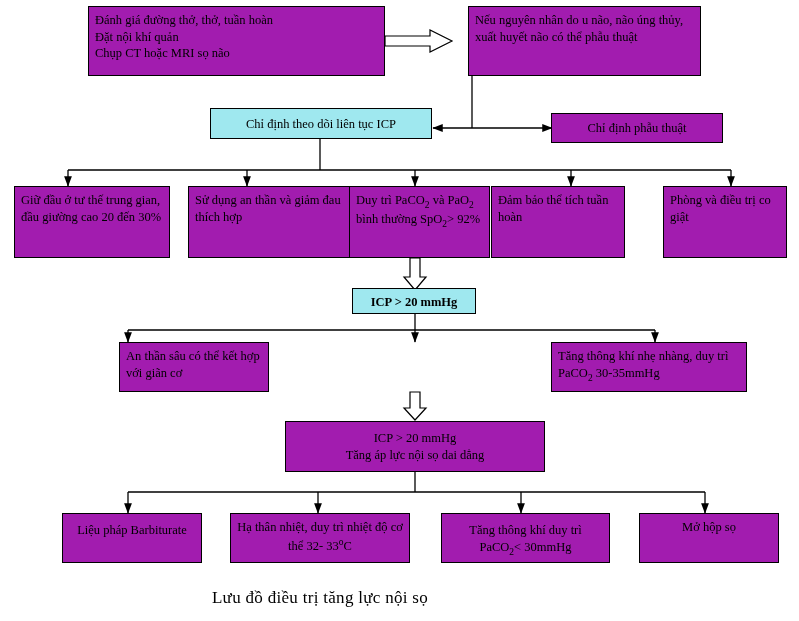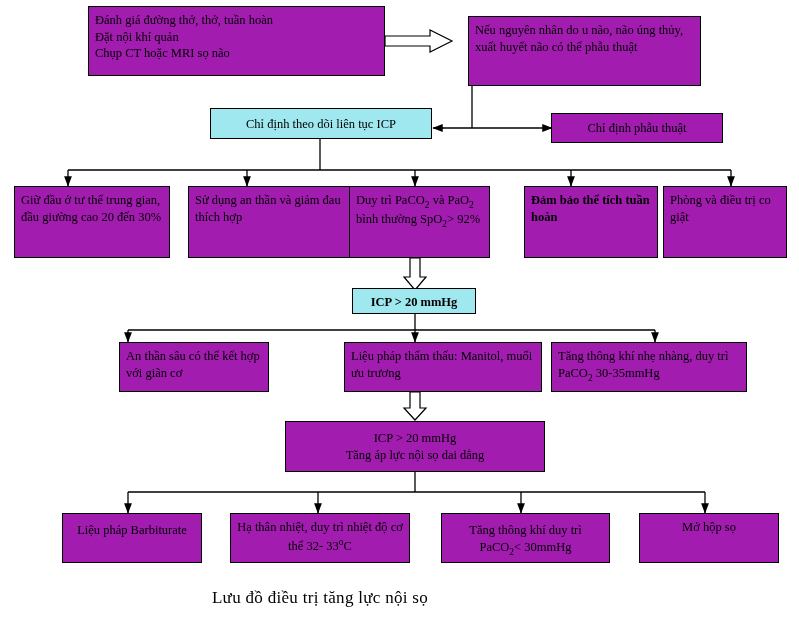--- a/index.html
+++ b/index.html
@@ -75,41 +75,40 @@
     <path d="M415,472 L415,492" stroke="#000" stroke-width="1.3" fill="none"></path>
     <path d="M128,492 L705,492" stroke="#000" stroke-width="1.3" fill="none"></path>
     <path d="M128,492 L128,513" stroke="#000" stroke-width="1.3" fill="none" marker-end="url(#arrow)"></path>
     <path d="M318,492 L318,513" stroke="#000" stroke-width="1.3" fill="none" marker-end="url(#arrow)"></path>
     <path d="M521,492 L521,513" stroke="#000" stroke-width="1.3" fill="none" marker-end="url(#arrow)"></path>
     <path d="M705,492 L705,513" stroke="#000" stroke-width="1.3" fill="none" marker-end="url(#arrow)"></path>
   </svg>
 
   <div class="box" style="left:88px;top:6px;width:297px;height:70px;">Đánh giá đường thở, thở, tuần hoàn<br>Đặt nội khí quản<br>Chụp CT hoặc MRI sọ não</div>
 
-  <div class="box" style="left:468px;top:16px;width:233px;height:70px;">Nếu nguyên nhân do u não, não úng thủy, xuất huyết não có thể phẫu thuật</div>
+  <div class="box" style="left:468px;top:6px;width:233px;height:70px;">Nếu nguyên nhân do u não, não úng thủy, xuất huyết não có thể phẫu thuật</div>
 
   <div class="box center cyan" style="left:210px;top:108px;width:222px;height:31px;padding-top:7px;">Chỉ định theo dõi liên tục ICP</div>
 
   <div class="box center" style="left:551px;top:113px;width:172px;height:30px;padding-top:6px;">Chỉ định phẫu thuật</div>
 
   <div class="box" style="left:14px;top:186px;width:156px;height:72px;">Giữ đầu ở tư thế trung gian, đầu giường cao 20 đến 30%</div>
 
   <div class="box" style="left:188px;top:186px;width:176px;height:72px;">Sử dụng an thần và giảm đau thích hợp</div>
 
   <div class="box" style="left:349px;top:186px;width:141px;height:72px;">Duy trì PaCO<span class="sub">2</span> và PaO<span class="sub">2</span> bình thường SpO<span class="sub">2</span>&gt; 92%</div>
 
-  <div class="box" style="left:524px;top:186px;width:134px;height:72px;font-weight:bold;">Đảm bảo thể tích tuần hoàn</div>
+  <div class="box" style="left:491px;top:186px;width:134px;height:72px;">Đảm bảo thể tích tuần hoàn</div>
 
   <div class="box" style="left:663px;top:186px;width:124px;height:72px;">Phòng và điều trị co giật</div>
 
   <div class="box center cyan bold" style="left:352px;top:288px;width:124px;height:26px;padding-top:5px;">ICP &gt; 20 mmHg</div>
 
   <div class="box" style="left:119px;top:342px;width:150px;height:50px;">An thần sâu có thể kết hợp với giãn cơ</div>
 
-  <div class="box" style="left:344px;top:342px;width:198px;height:50px;">Liệu pháp thẩm thấu: Manitol, muối ưu trương</div>
 
   <div class="box" style="left:551px;top:342px;width:196px;height:50px;">Tăng thông khí nhẹ nhàng, duy trì PaCO<span class="sub">2</span> 30-35mmHg</div>
 
   <div class="box center" style="left:285px;top:421px;width:260px;height:51px;padding-top:8px;">ICP &gt; 20 mmHg<br>Tăng áp lực nội sọ dai dẳng</div>
 
   <div class="box center" style="left:62px;top:513px;width:140px;height:50px;padding-top:8px;">Liệu pháp Barbiturate</div>
 
   <div class="box center" style="left:230px;top:513px;width:180px;height:50px;padding-top:5px;">Hạ thân nhiệt, duy trì nhiệt độ cơ thể 32- 33<span class="sup">o</span>C</div>
 
   <div class="box center" style="left:441px;top:513px;width:169px;height:50px;padding-top:8px;">Tăng thông khí duy trì PaCO<span class="sub">2</span>&lt; 30mmHg</div>

